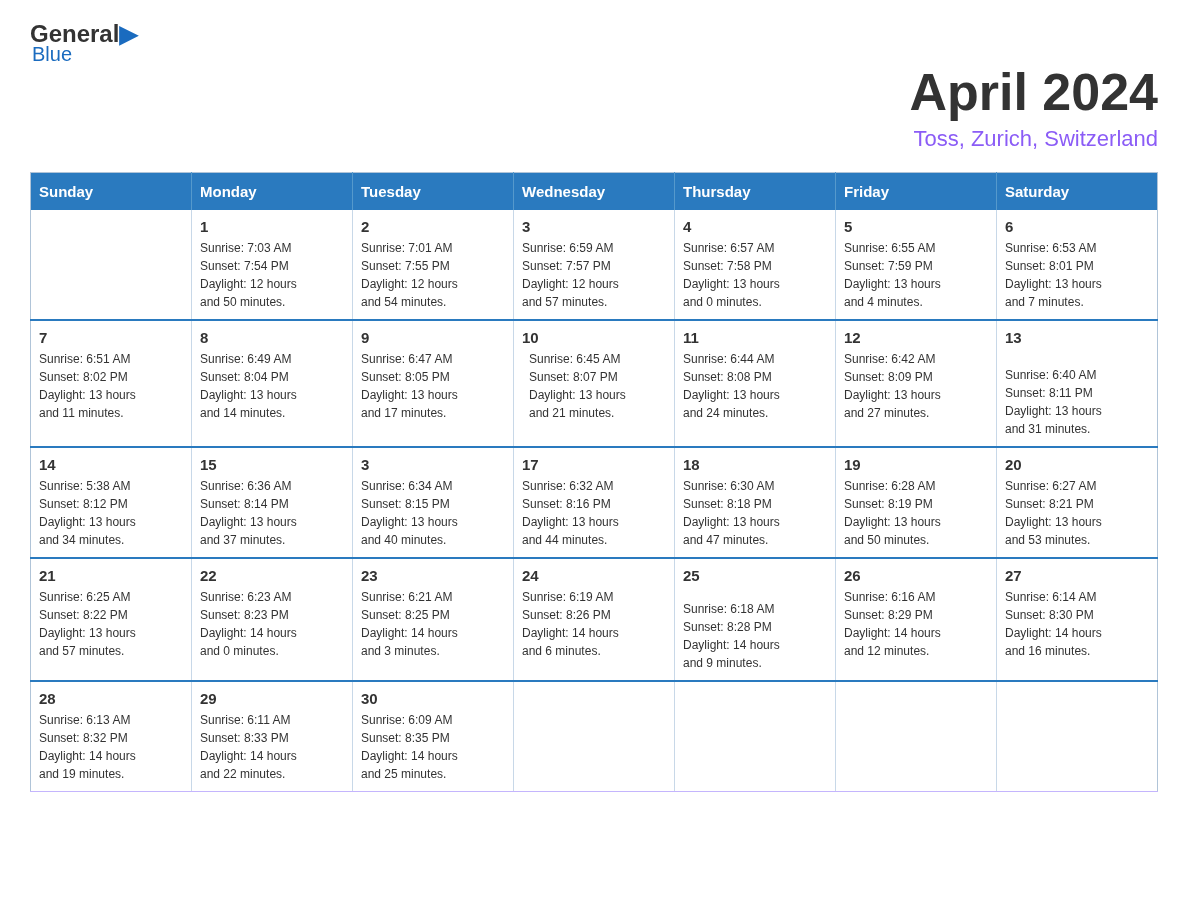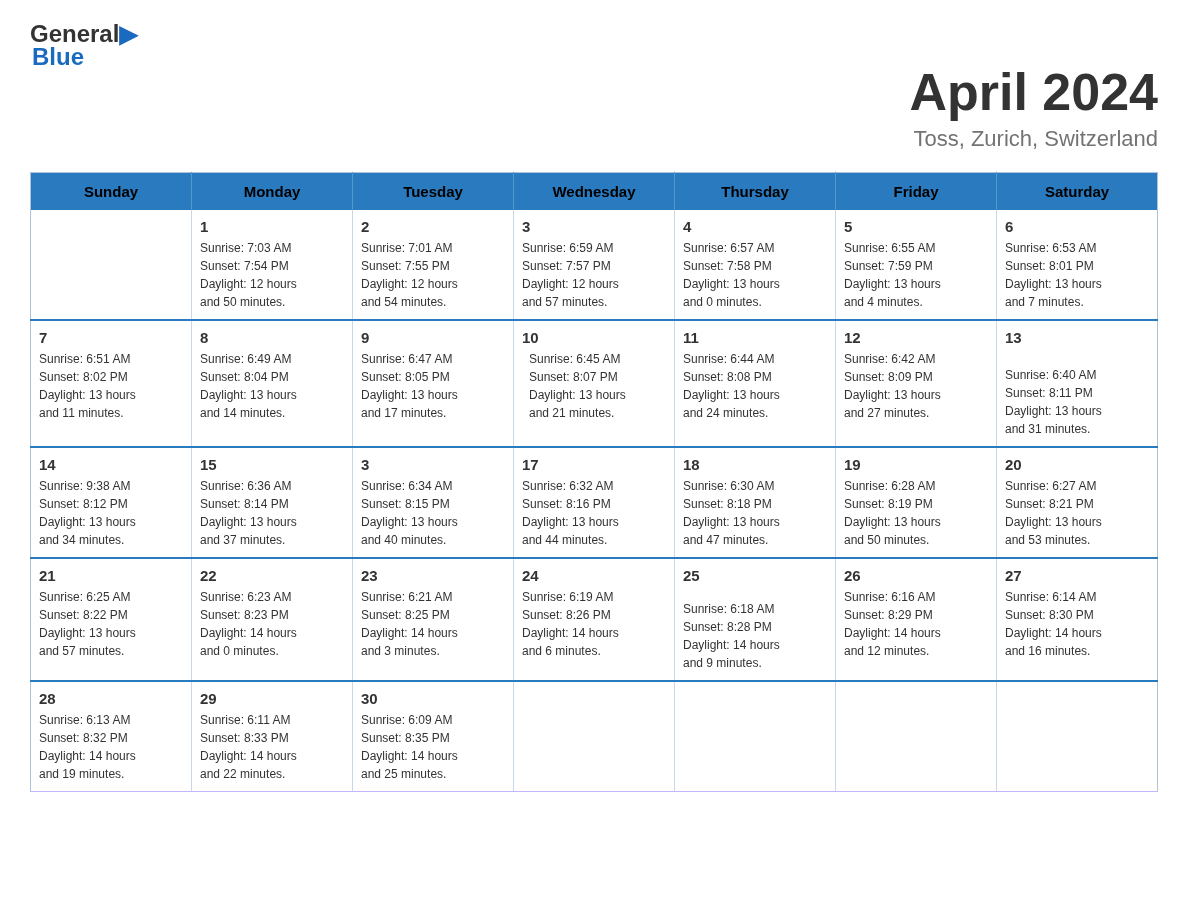--- a/index.html
+++ b/index.html
@@ -24,53 +24,53 @@
     .logo-text {
       font-size: 24px;
       font-weight: bold;
       color: #333;
       display: flex;
       align-items: center;
     }
     .logo-general { color: #333; }
     .logo-blue { color: #1a6bbf; }
     .logo-subtitle {
-      font-size: 24px;
-      font-weight: bold;
+      font-size: 20px;
+      font-weight: normal;
       color: #1a6bbf;
       margin-top: -5px;
       margin-left: 2px;
     }
     .title-block {
       text-align: right;
       margin-top: 44px;
     }
     .title-block .month-year {
       font-size: 52px;
       font-weight: bold;
       color: #333;
       line-height: 1.1;
     }
     .title-block .location {
       font-size: 22px;
-      color: #737373;
+      color: #8b5cf6;
       margin-top: 5px;
     }
     .calendar {
       width: 100%;
       border-collapse: collapse;
       border: 1px solid #b0c4d8;
     }
     .calendar thead tr th {
       background-color: #2a7abf;
-      color: #000000;
+      color: #ffffff;
       font-size: 15px;
       font-weight: bold;
       padding: 10px 8px;
-      text-align: center;
+      text-align: left;
       border-right: 1px solid #5599cc;
     }
     .calendar thead tr th:last-child {
       border-right: none;
     }
     .calendar tbody tr td {
       vertical-align: top;
       padding: 8px 8px;
       border-right: 1px solid #c8d8e8;
       border-bottom: 2px solid #2a7abf;
@@ -223,21 +223,21 @@
           <span class="day-number">13</span>
           <div class="day-info" style="white-space: pre-line; margin-top: 20px;">Sunrise: 6:40 AM
 Sunset: 8:11 PM
 Daylight: 13 hours
 and 31 minutes.</div>
         </td>
       </tr>
       <tr>
         <td>
           <span class="day-number">14</span>
-          <div class="day-info" style="white-space: pre-line;">Sunrise: 9:38 AM
+          <div class="day-info" style="white-space: pre-line;">Sunrise: 5:38 AM
 Sunset: 8:12 PM
 Daylight: 13 hours
 and 34 minutes.</div>
         </td>
         <td>
           <span class="day-number">15</span>
           <div class="day-info" style="white-space: pre-line;">Sunrise: 6:36 AM
 Sunset: 8:14 PM
 Daylight: 13 hours
 and 37 minutes.</div>

